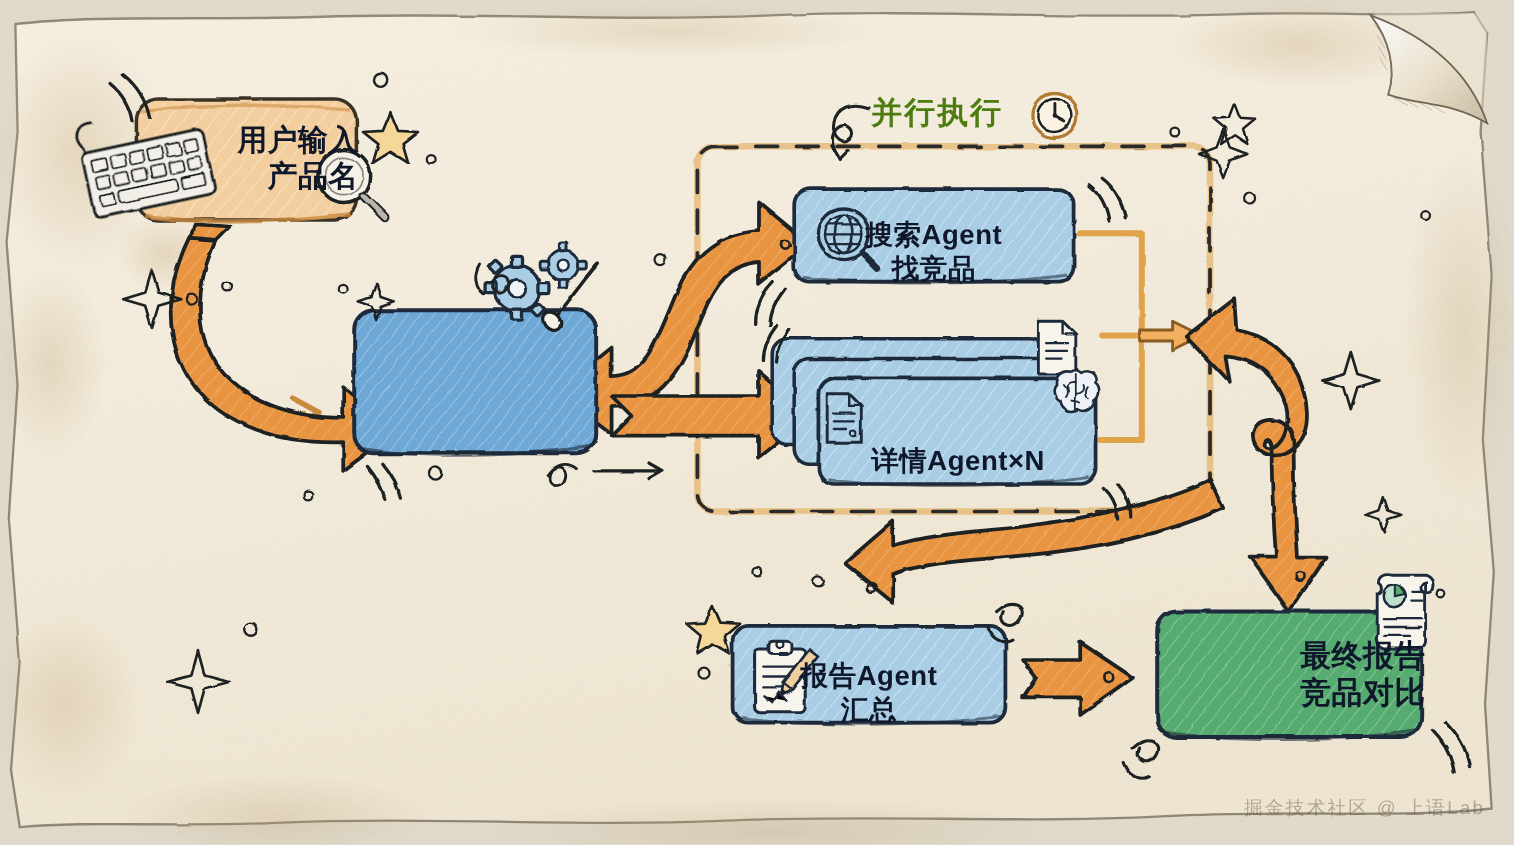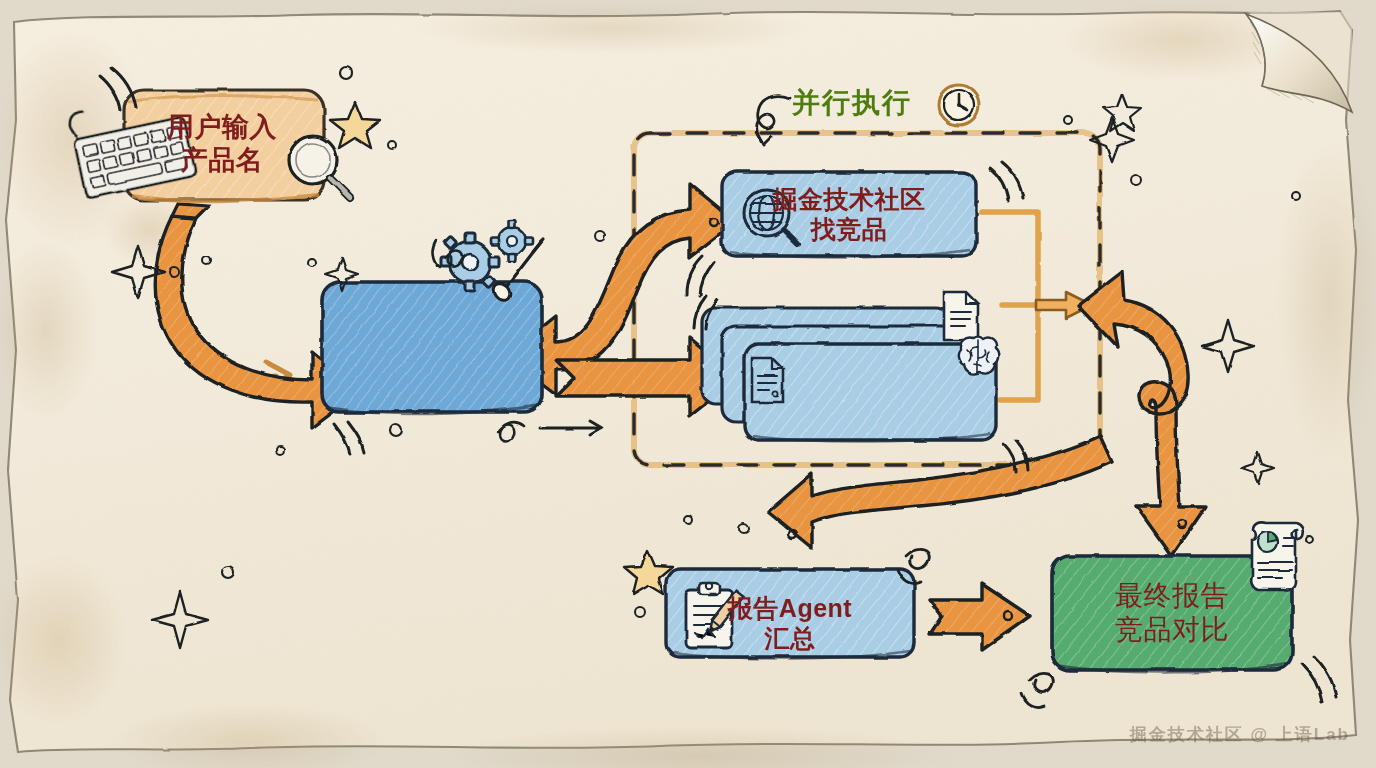--- a/index.html
+++ b/index.html
@@ -16,31 +16,31 @@
     font-family: "Liberation Sans", "DejaVu Sans", sans-serif;
     background: #efe9dc;
   }
   #paper-layer, #svg-layer, #content-layer {
     position: absolute;
     inset: 0;
     width: 1376px;
     height: 768px;
   }
   #content-layer { pointer-events: none; }
-  #content-layer > * { pointer-events: auto; font-weight: bold; }
+  #content-layer > * { pointer-events: auto; }
 
   .node {
     position: absolute;
     box-sizing: border-box;
     display: flex;
     flex-direction: column;
-    align-items: center;
+    align-items: flex-end;
     justify-content: center;
     text-align: center;
-    color: #7f1d1d;
+    color: #0f172a;
     letter-spacing: 0.5px;
   }
   .node .line { white-space: nowrap; line-height: 1.22; }
 
   
   #input-node {
     left: 118px; top: 85px; width: 208px; height: 118px;
     font-size: 27px; font-weight: 700;
   }
   
@@ -65,21 +65,21 @@
   
   #report-agent-node {
     left: 662px; top: 565px; width: 256px; height: 96px;
     font-size: 25px; font-weight: 700;
     flex-direction: row;
   }
   #report-agent-node .txt { display:flex; flex-direction:column;margin-top:20px; }
   
   #final-report-node {
     left: 1048px; top: 552px; width: 248px; height: 122px;
-    font-size: 28px; font-weight: 400;
+    font-size: 28px; font-weight: 700;
   }
 
   
   #parallel-label {
     position: absolute;
     left: 792px; top: 84px;
     font-size: 28px; font-weight: 700;
     color: #4d7c0f;
     letter-spacing: 2px;
   }
@@ -543,27 +543,28 @@
   <div id="content-layer">
 
     <div class="node" id="input-node">
       <div class="line">用户输入</div>
       <div class="line">产品名</div>
     </div>
 
 
     <div class="node" id="search-agent-node">
       <div class="txt">
-        <div class="line">掘金技术社区</div>
+        <div class="line">搜索Agent</div>
         <div class="line">找竞品</div>
       </div>
     </div>
 
     <div class="node" id="detail-agent-node">
       <div class="txt">
+        <div class="line">详情Agent×N</div>
       </div>
     </div>
 
     <div class="node" id="report-agent-node">
       <div class="txt">
         <div class="line">报告Agent</div>
         <div class="line">汇总</div>
       </div>
     </div>
 

